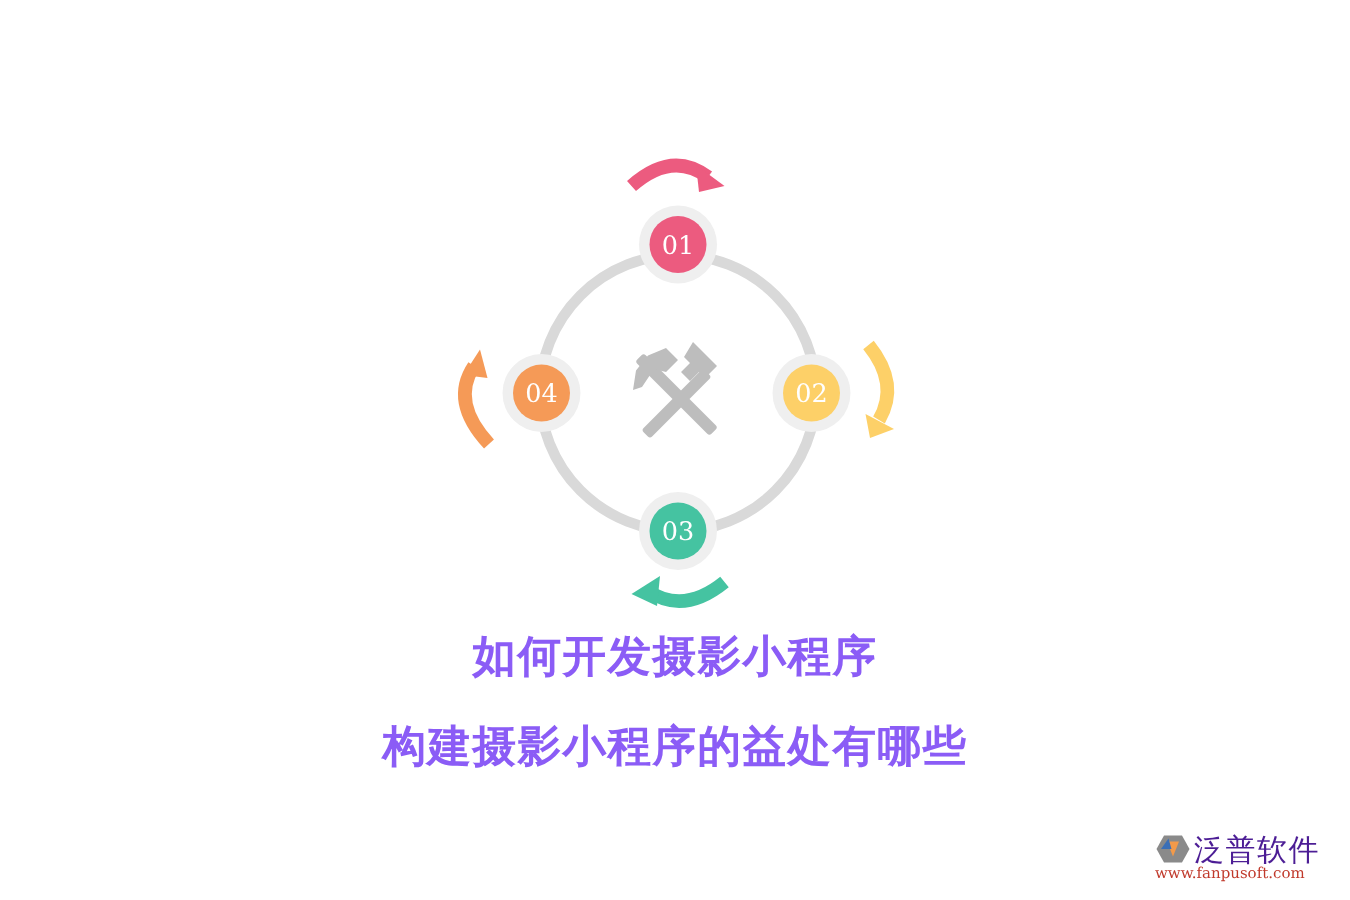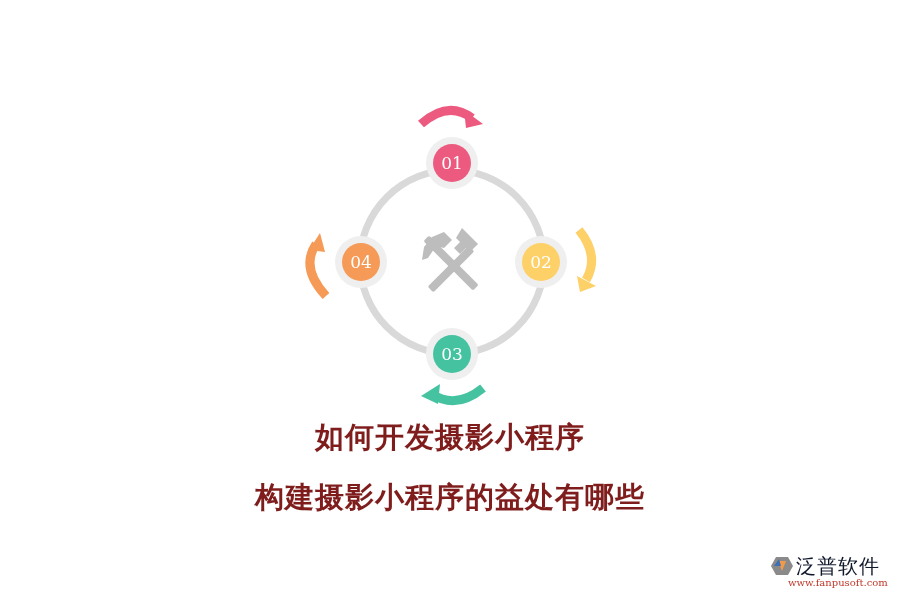--- a/index.html
+++ b/index.html
@@ -1,24 +1,24 @@
 <!DOCTYPE html>
 <html><head>
   <meta charset="utf-8">
   <style>
     html, body { margin: 0; padding: 0; background: #ffffff; }
     body { width: 900px; height: 600px; position: relative; overflow: hidden; font-family: "DejaVu Sans", sans-serif; }
     #cycle { position: absolute; left: 0; top: 0; width: 900px; height: 600px; }
     .node-label { font-family: "DejaVu Serif", serif; font-size: 17px; fill: #ffffff; }
-    .title { position: absolute; left: 0; width: 900px; text-align: center; color: #7f1d1d; font-weight: bold; font-size: 29px; letter-spacing: 1px; font-family: "DejaVu Sans", sans-serif; }
+    .title { position: absolute; left: 0; width: 900px; text-align: center; color: #8b5cf6; font-weight: bold; font-size: 29px; letter-spacing: 1px; font-family: "DejaVu Sans", sans-serif; }
     #title-line1 { top: 418px; }
     #title-line2 { top: 478px; }
     .logo { position: absolute; left: 768px; top: 553px; width: 128px; height: 40px; }
-    .logo-name { position: absolute; left: 28px; top: 0px; font-size: 20px; color: #0f172a; letter-spacing: 1px; font-family: "DejaVu Sans", sans-serif; }
-    .logo-url { position: absolute; left: 20px; top: 24px; font-size: 10px; color: #c0392b; font-family: "DejaVu Serif", serif; }
+    .logo-name { position: absolute; left: 28px; top: 0px; font-size: 20px; color: #4c1d95; letter-spacing: 1px; font-family: "DejaVu Sans", sans-serif; }
+    .logo-url { position: absolute; left: 2px; top: 24px; font-size: 10px; color: #c0392b; font-family: "DejaVu Serif", serif; }
     .logo-mark { position: absolute; left: 2px; top: 2px; width: 24px; height: 22px; }
   </style>
 </head>
 <body>
 
 <svg id="cycle" viewBox="0 0 900 600" xmlns="http://www.w3.org/2000/svg">
 
   <circle cx="452" cy="262" r="92" fill="none" stroke="#d9d9d9" stroke-width="7"></circle>
 
   <g fill="#bdbdbd">

